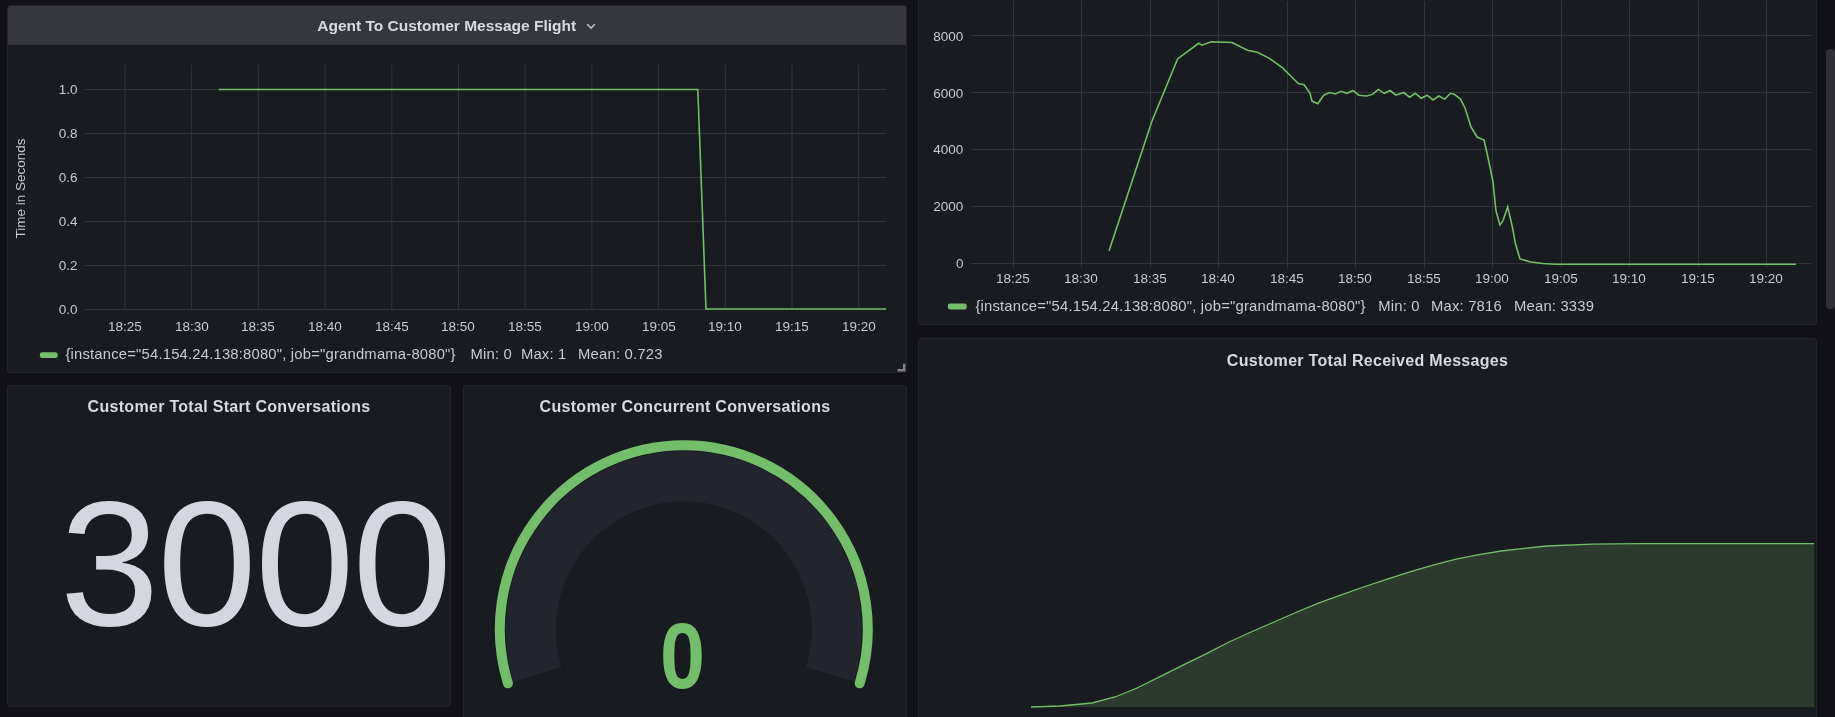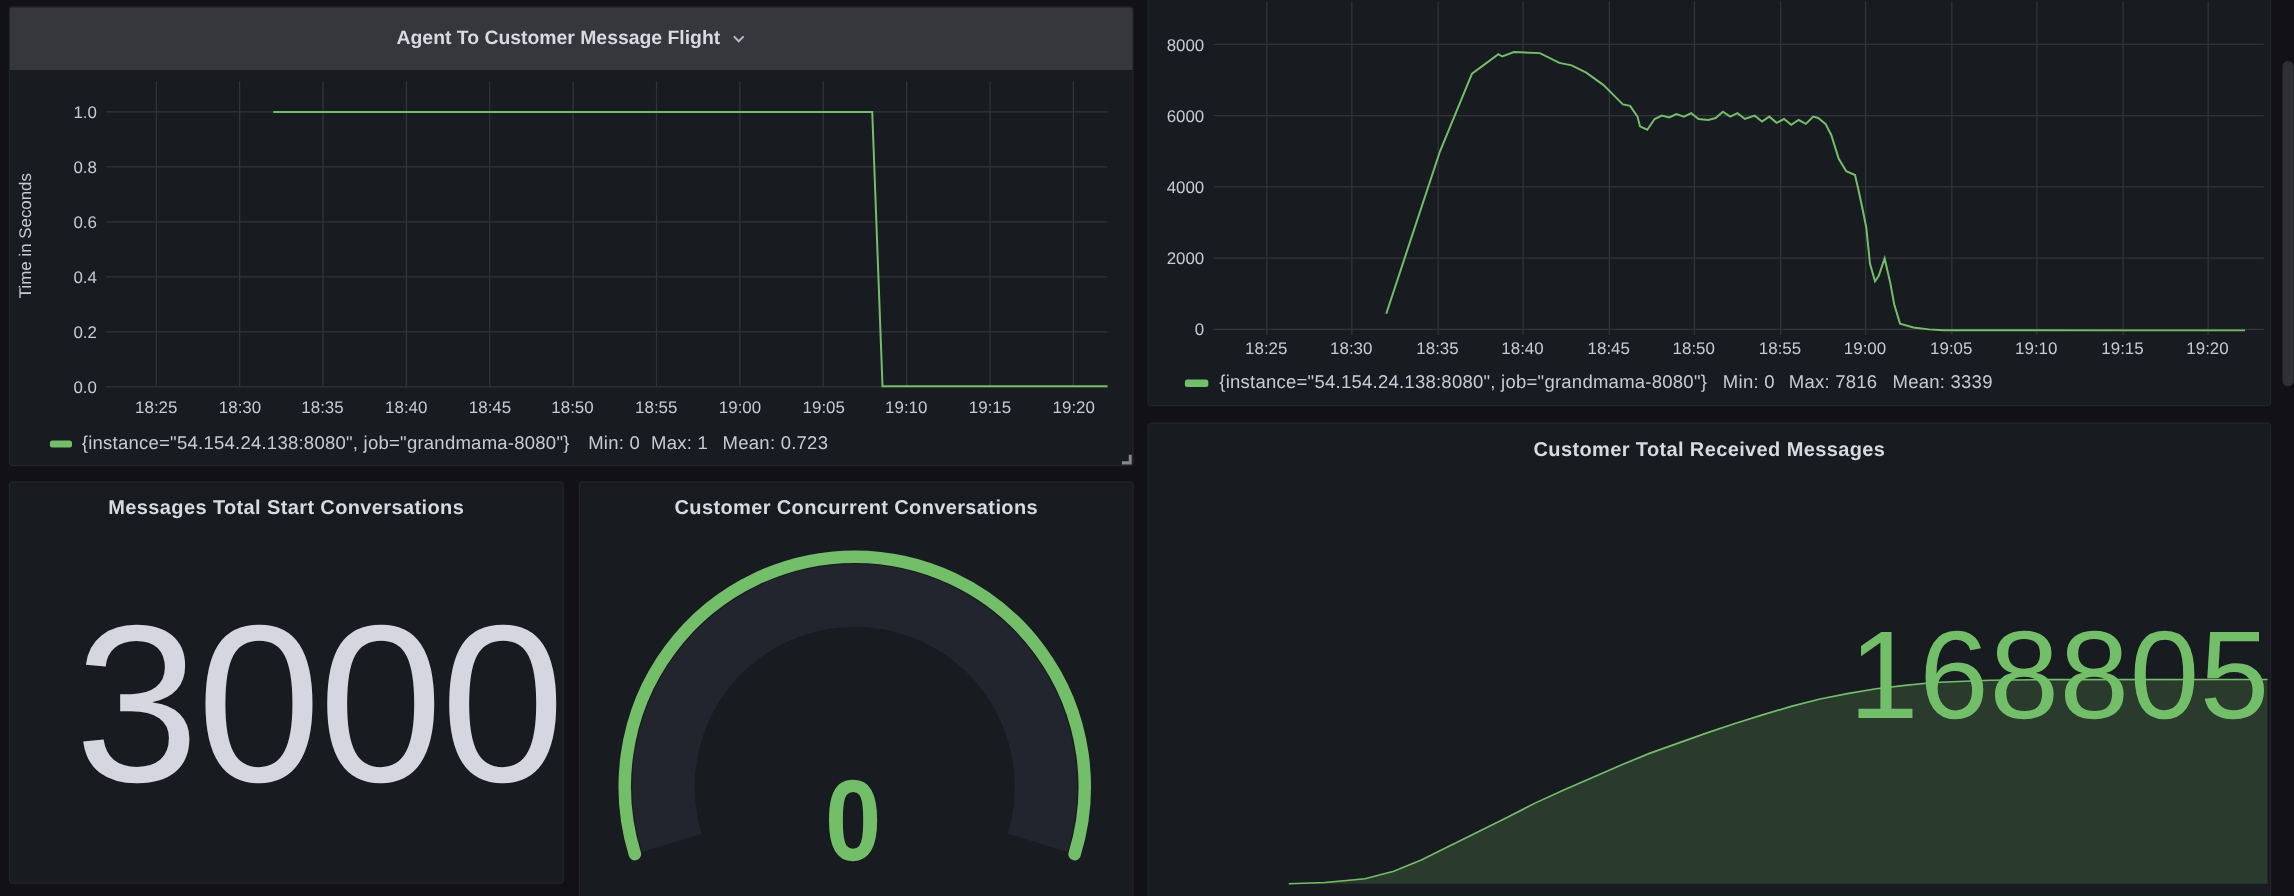--- a/index.html
+++ b/index.html
@@ -1,18 +1,18 @@
 <!DOCTYPE html>
 <html><head>
 <meta charset="utf-8">
 <style>
   html,body{margin:0;padding:0;background:#111117;width:1835px;height:717px;overflow:hidden;}
   *{box-sizing:border-box;font-family:"Liberation Sans",sans-serif;}
   .panel{position:absolute;background:#181b20;border:1px solid #22242a;border-radius:3px;}
-  .hdr{position:absolute;left:0;top:0;right:0;height:50px;background:#35373d;border-radius:2px 2px 0 0;
+  .hdr{position:absolute;left:0;top:0;right:0;height:39px;background:#35373d;border-radius:2px 2px 0 0;
        display:flex;align-items:center;justify-content:center;color:#d9dae0;font-size:15.5px;font-weight:bold;}
   .ptitle{position:absolute;left:0;right:0;text-align:center;color:#d9dae0;font-size:16px;font-weight:bold;letter-spacing:0.3px;}
   svg{position:absolute;left:0;top:0;}
   .axis{fill:#c9cad6;font-size:13.5px;font-family:"Liberation Sans",sans-serif;}
   .leg{fill:#c9cad6;font-size:14.8px;letter-spacing:0.2px;font-family:"Liberation Sans",sans-serif;}
   .bignum{position:absolute;left:0;right:0;text-align:right;font-weight:normal;}
 </style>
 </head>
 <body>
 
@@ -120,37 +120,36 @@
     <rect x="28.9" y="318.5" width="18.8" height="6" rx="2" fill="#73bf69"></rect>
     <text class="leg" x="56.4" y="325.7">{instance="54.154.24.138:8080", job="grandmama-8080"}</text>
     <text class="leg" x="459.3" y="325.7">Min: 0</text>
     <text class="leg" x="512" y="325.7">Max: 7816</text>
     <text class="leg" x="595" y="325.7">Mean: 3339</text>
 
   </svg>
 </div>
 
 <div class="panel" style="left:7px;top:385px;width:444px;height:322px;">
-  <div class="ptitle" style="top:12px;">Messages Total Start Conversations</div>
+  <div class="ptitle" style="top:12px;">Customer Total Start Conversations</div>
   <div class="bignum" style="top:74px;font-size:179px;letter-spacing:-2px;color:#d5d6e0;">3000</div>
 </div>
 
 <div class="panel" style="left:463px;top:385px;width:444px;height:410px;">
   <div class="ptitle" style="top:12px;">Customer Concurrent Conversations</div>
   <svg width="444" height="322" viewBox="0 0 444 322">
     <path d="M 49.6 295.5 A 178 178 0 1 1 389.9 295.5 L 342.2 280.9 A 128 128 0 1 0 97.4 280.9 Z" fill="#23252e"></path>
     <path d="M 43.9 297.3 A 184 184 0 1 1 395.7 297.3" fill="none" stroke="#73bf69" stroke-width="10" stroke-linecap="round"></path>
     <g transform="translate(218.5,302) scale(0.88,1)">
         <text x="0" y="0" text-anchor="middle" font-size="92" font-weight="bold" fill="#73bf69" font-family="Liberation Sans,sans-serif">0</text>
       </g>
   </svg>
 </div>
 
 <div class="panel" style="left:918px;top:338px;width:899px;height:457px;">
   <div class="ptitle" style="top:13px;">Customer Total Received Messages</div>
   <svg width="899" height="369" viewBox="0 0 899 369">
     <path d="M112,368 L141,367 L173,364 L196,358 L218,349 L241,337.6 L264,326.2 L287,314.8 L309,303.5 L332,293 L355,283 L378,273 L400,263.9 L423,255.7 L446,247.5 L469,239.8 L491,232.9 L514,226.1 L537,220.2 L560,215.7 L582,212 L605,209.3 L628,207 L673,205.2 L719,204.7 L895,204.6 L895,368 Z" fill="rgba(115,191,105,0.2)"></path>
     <polyline fill="none" stroke="#73bf69" stroke-width="1.3" points="112,368 141,367 173,364 196,358 218,349 241,337.6 264,326.2 287,314.8 309,303.5 332,293 355,283 378,273 400,263.9 423,255.7 446,247.5 469,239.8 491,232.9 514,226.1 537,220.2 560,215.7 582,212 605,209.3 628,207 673,205.2 719,204.7 895,204.6"></polyline>
   </svg>
-  <div class="bignum" style="top:144px;font-size:100px;letter-spacing:0.5px;color:#73bf69;">168805</div>
 </div>
 
 <div style="position:absolute;left:1826px;top:49px;width:9px;height:260px;background:#2e3036;border-radius:4px;"></div>
 
 </body></html>

